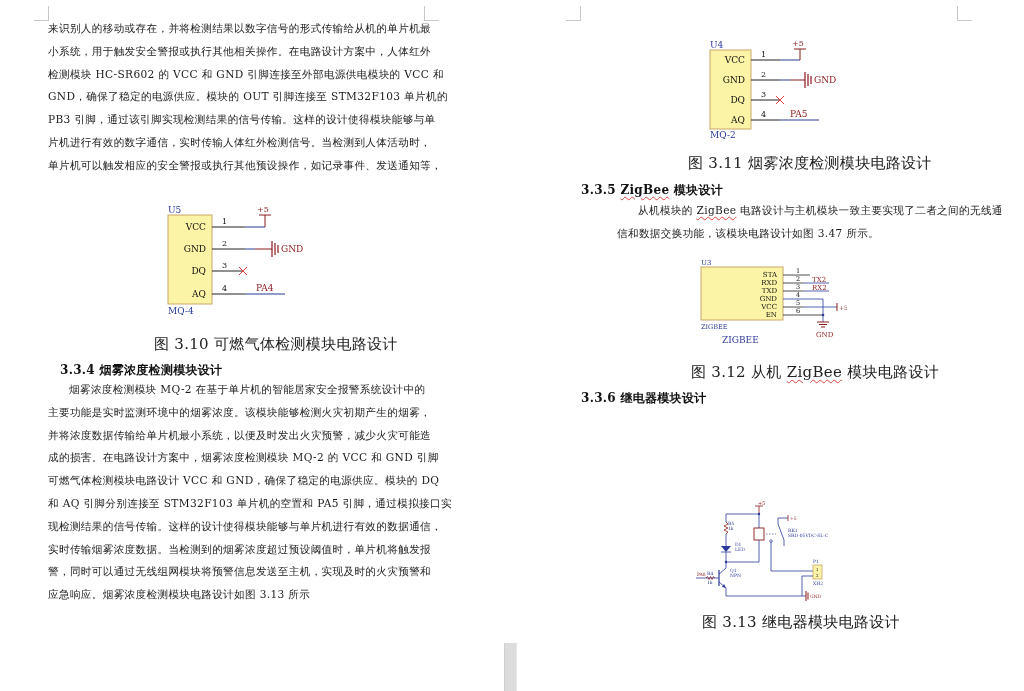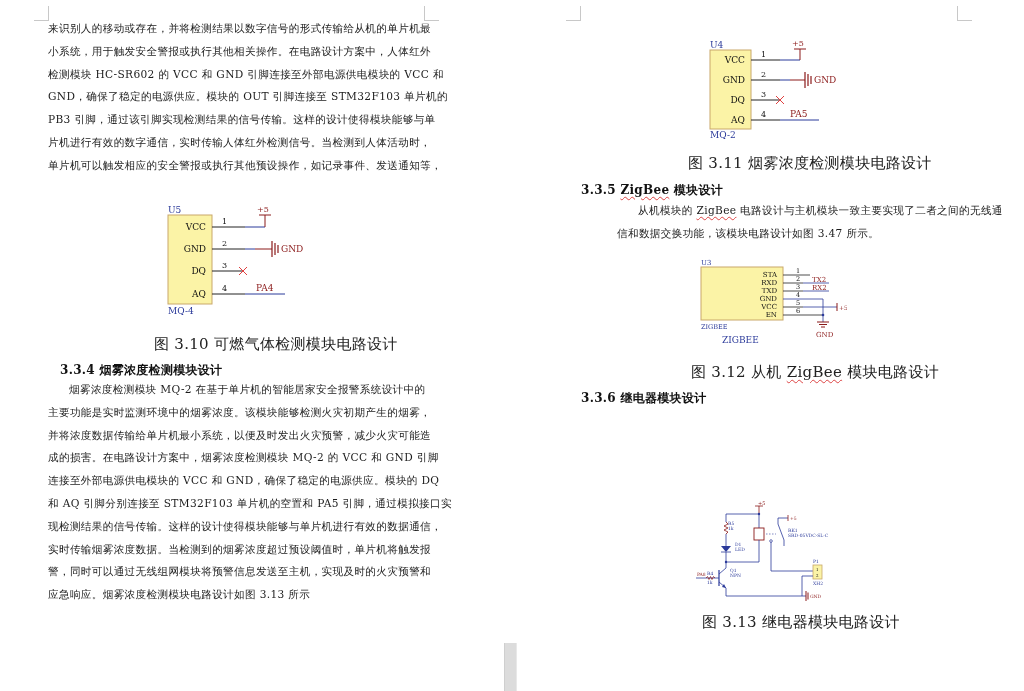--- a/index.html
+++ b/index.html
@@ -91,21 +91,21 @@
 
   <div class="caption" style="left:154px; top:335px;">图 3.10 可燃气体检测模块电路设计</div>
 
   <div class="heading" style="left:48px; top:362px;margin-left:12px;">3.3.4  烟雾浓度检测模块设计</div>
 
   <div class="para" style="left:48px; top:378px; width:374px;">
     <span class="line" style="padding-left:21px;">烟雾浓度检测模块 MQ-2 在基于单片机的智能居家安全报警系统设计中的</span>
     <span class="line">主要功能是实时监测环境中的烟雾浓度。该模块能够检测火灾初期产生的烟雾，</span>
     <span class="line">并将浓度数据传输给单片机最小系统，以便及时发出火灾预警，减少火灾可能造</span>
     <span class="line">成的损害。在电路设计方案中，烟雾浓度检测模块 MQ-2 的 VCC 和 GND 引脚</span>
-    <span class="line">连接至外部电源供电模块的 VCC 和 GND，确保了稳定的电源供应。模块的 DQ</span>
+    <span class="line">可燃气体检测模块电路设计 VCC 和 GND，确保了稳定的电源供应。模块的 DQ</span>
     <span class="line">和 AQ 引脚分别连接至 STM32F103 单片机的空置和 PA5 引脚，通过模拟接口实</span>
     <span class="line">现检测结果的信号传输。这样的设计使得模块能够与单片机进行有效的数据通信，</span>
     <span class="line">实时传输烟雾浓度数据。当检测到的烟雾浓度超过预设阈值时，单片机将触发报</span>
     <span class="line">警，同时可以通过无线组网模块将预警信息发送至主机，实现及时的火灾预警和</span>
     <span class="line last">应急响应。烟雾浓度检测模块电路设计如图 3.13 所示</span>
   </div>
 
   <div class="pagenum" style="left:239px;">19</div>
 </div>
 

